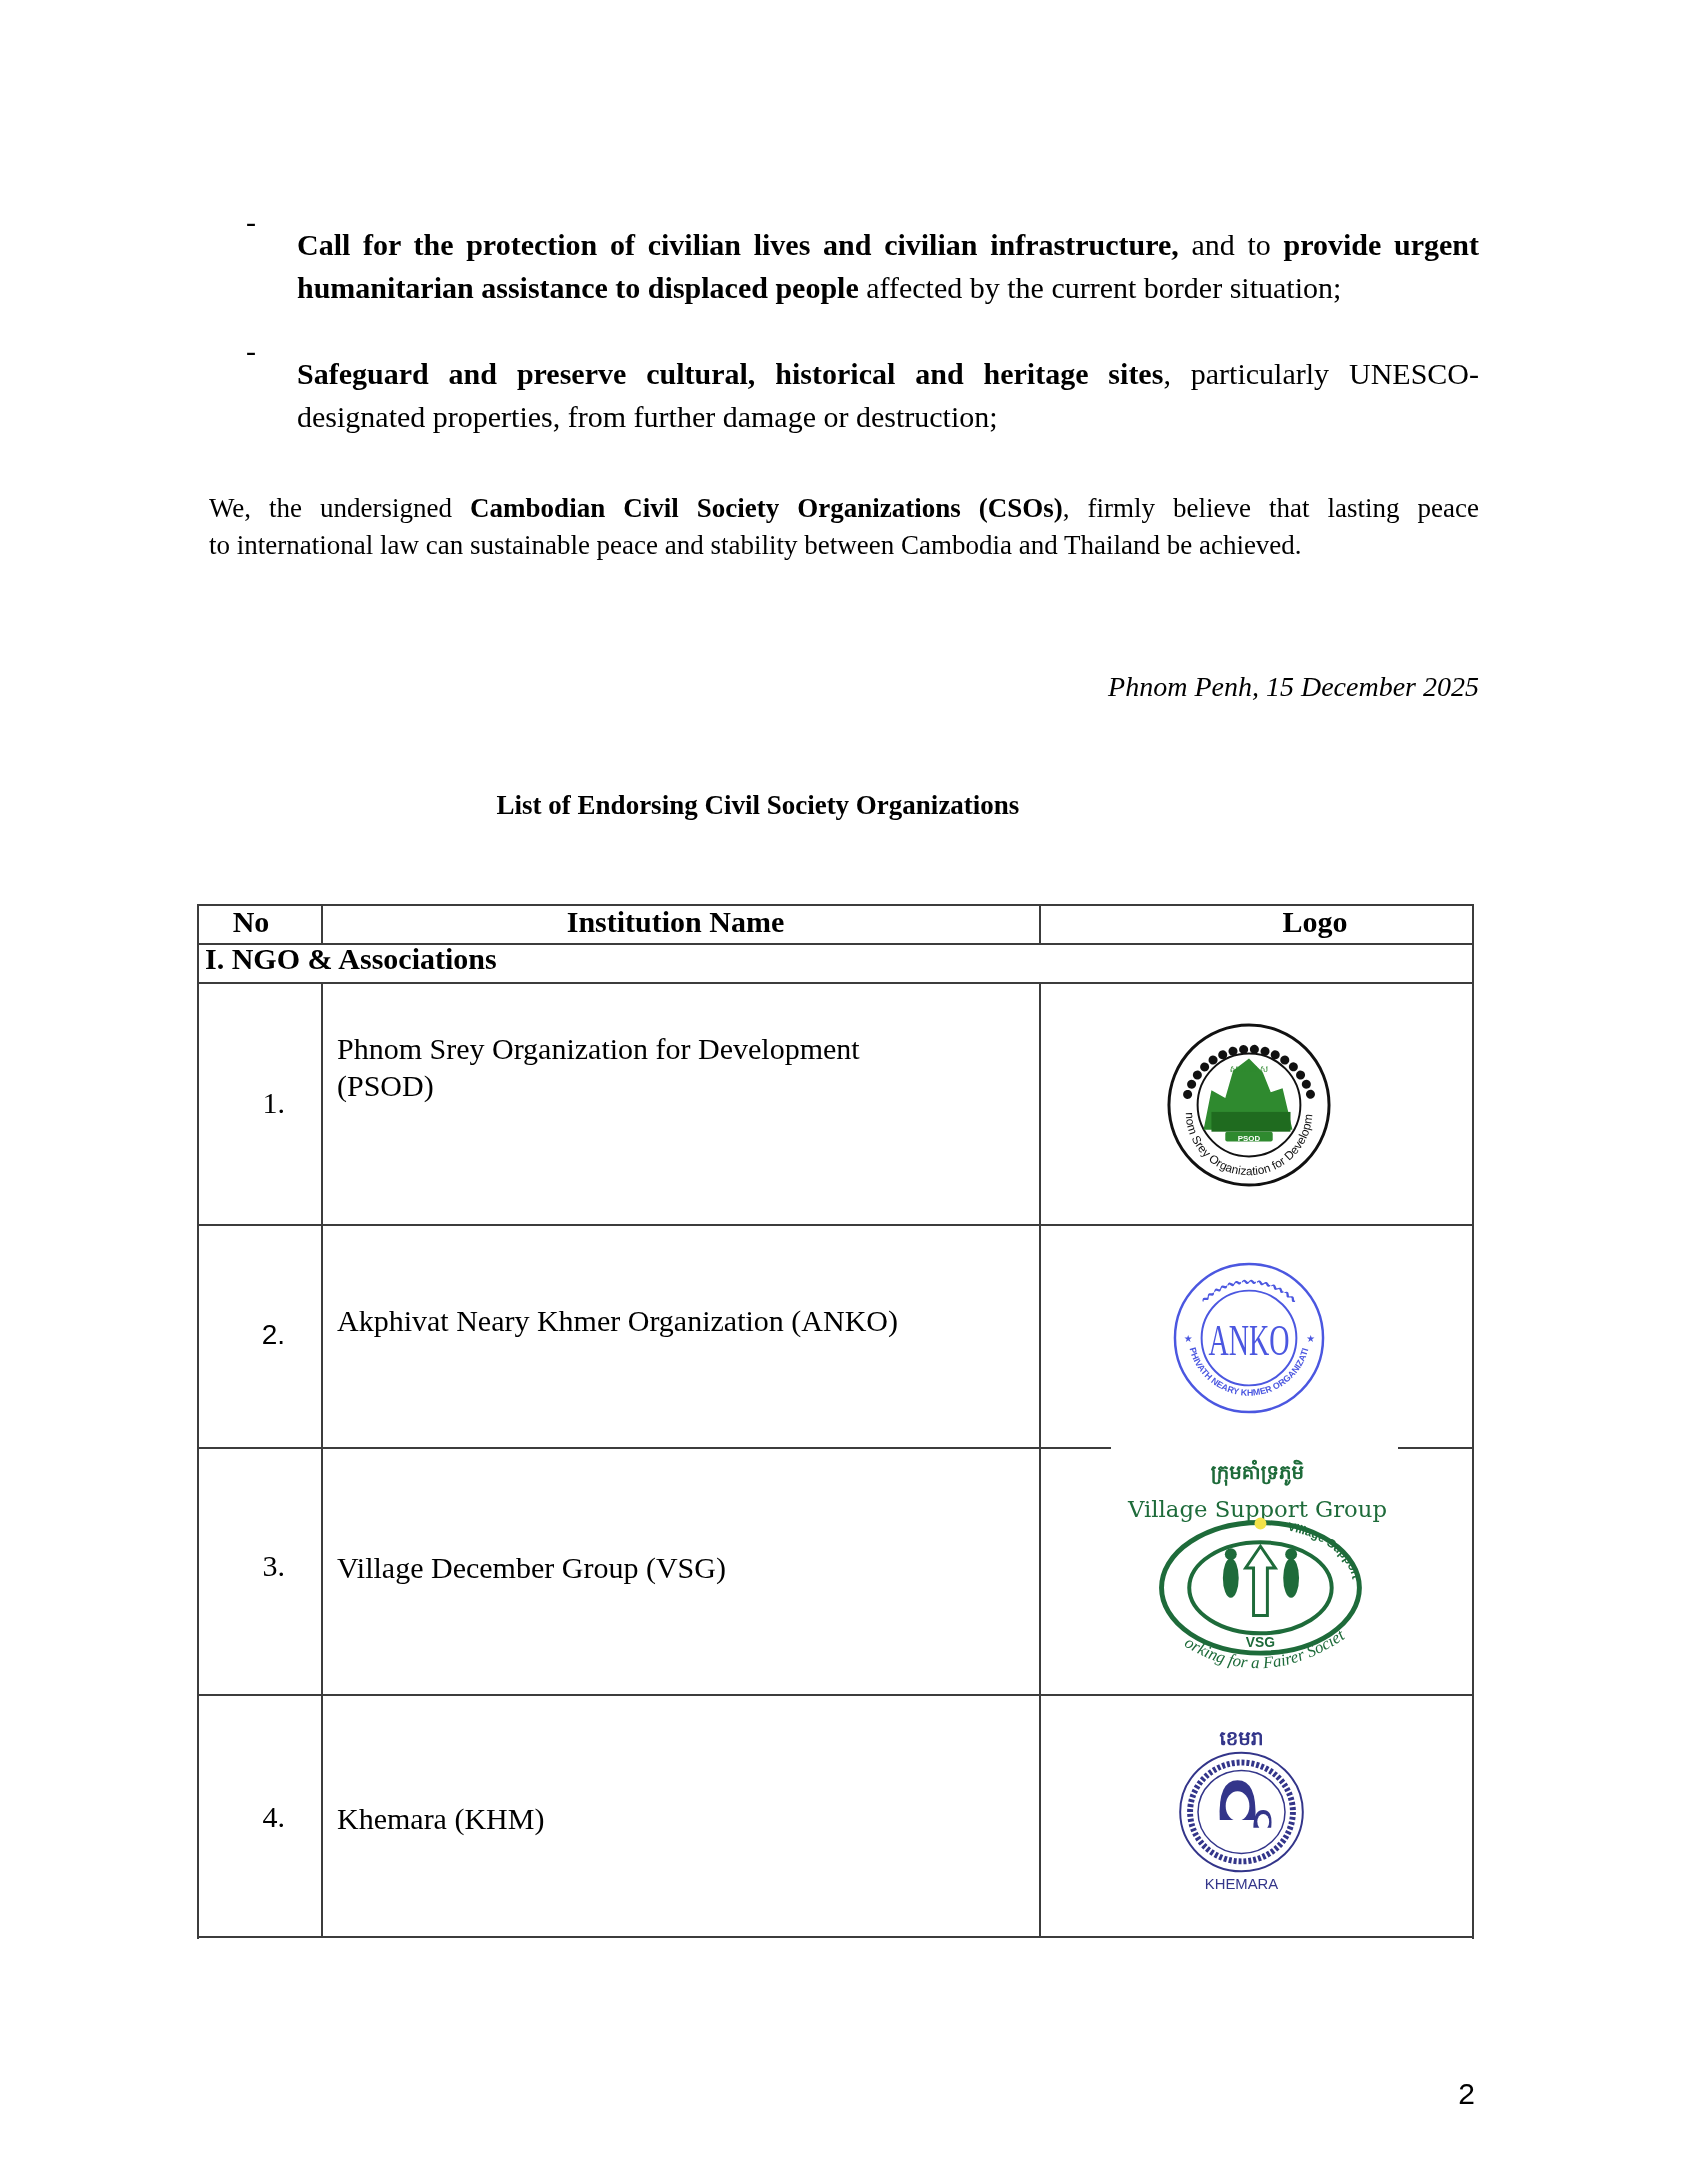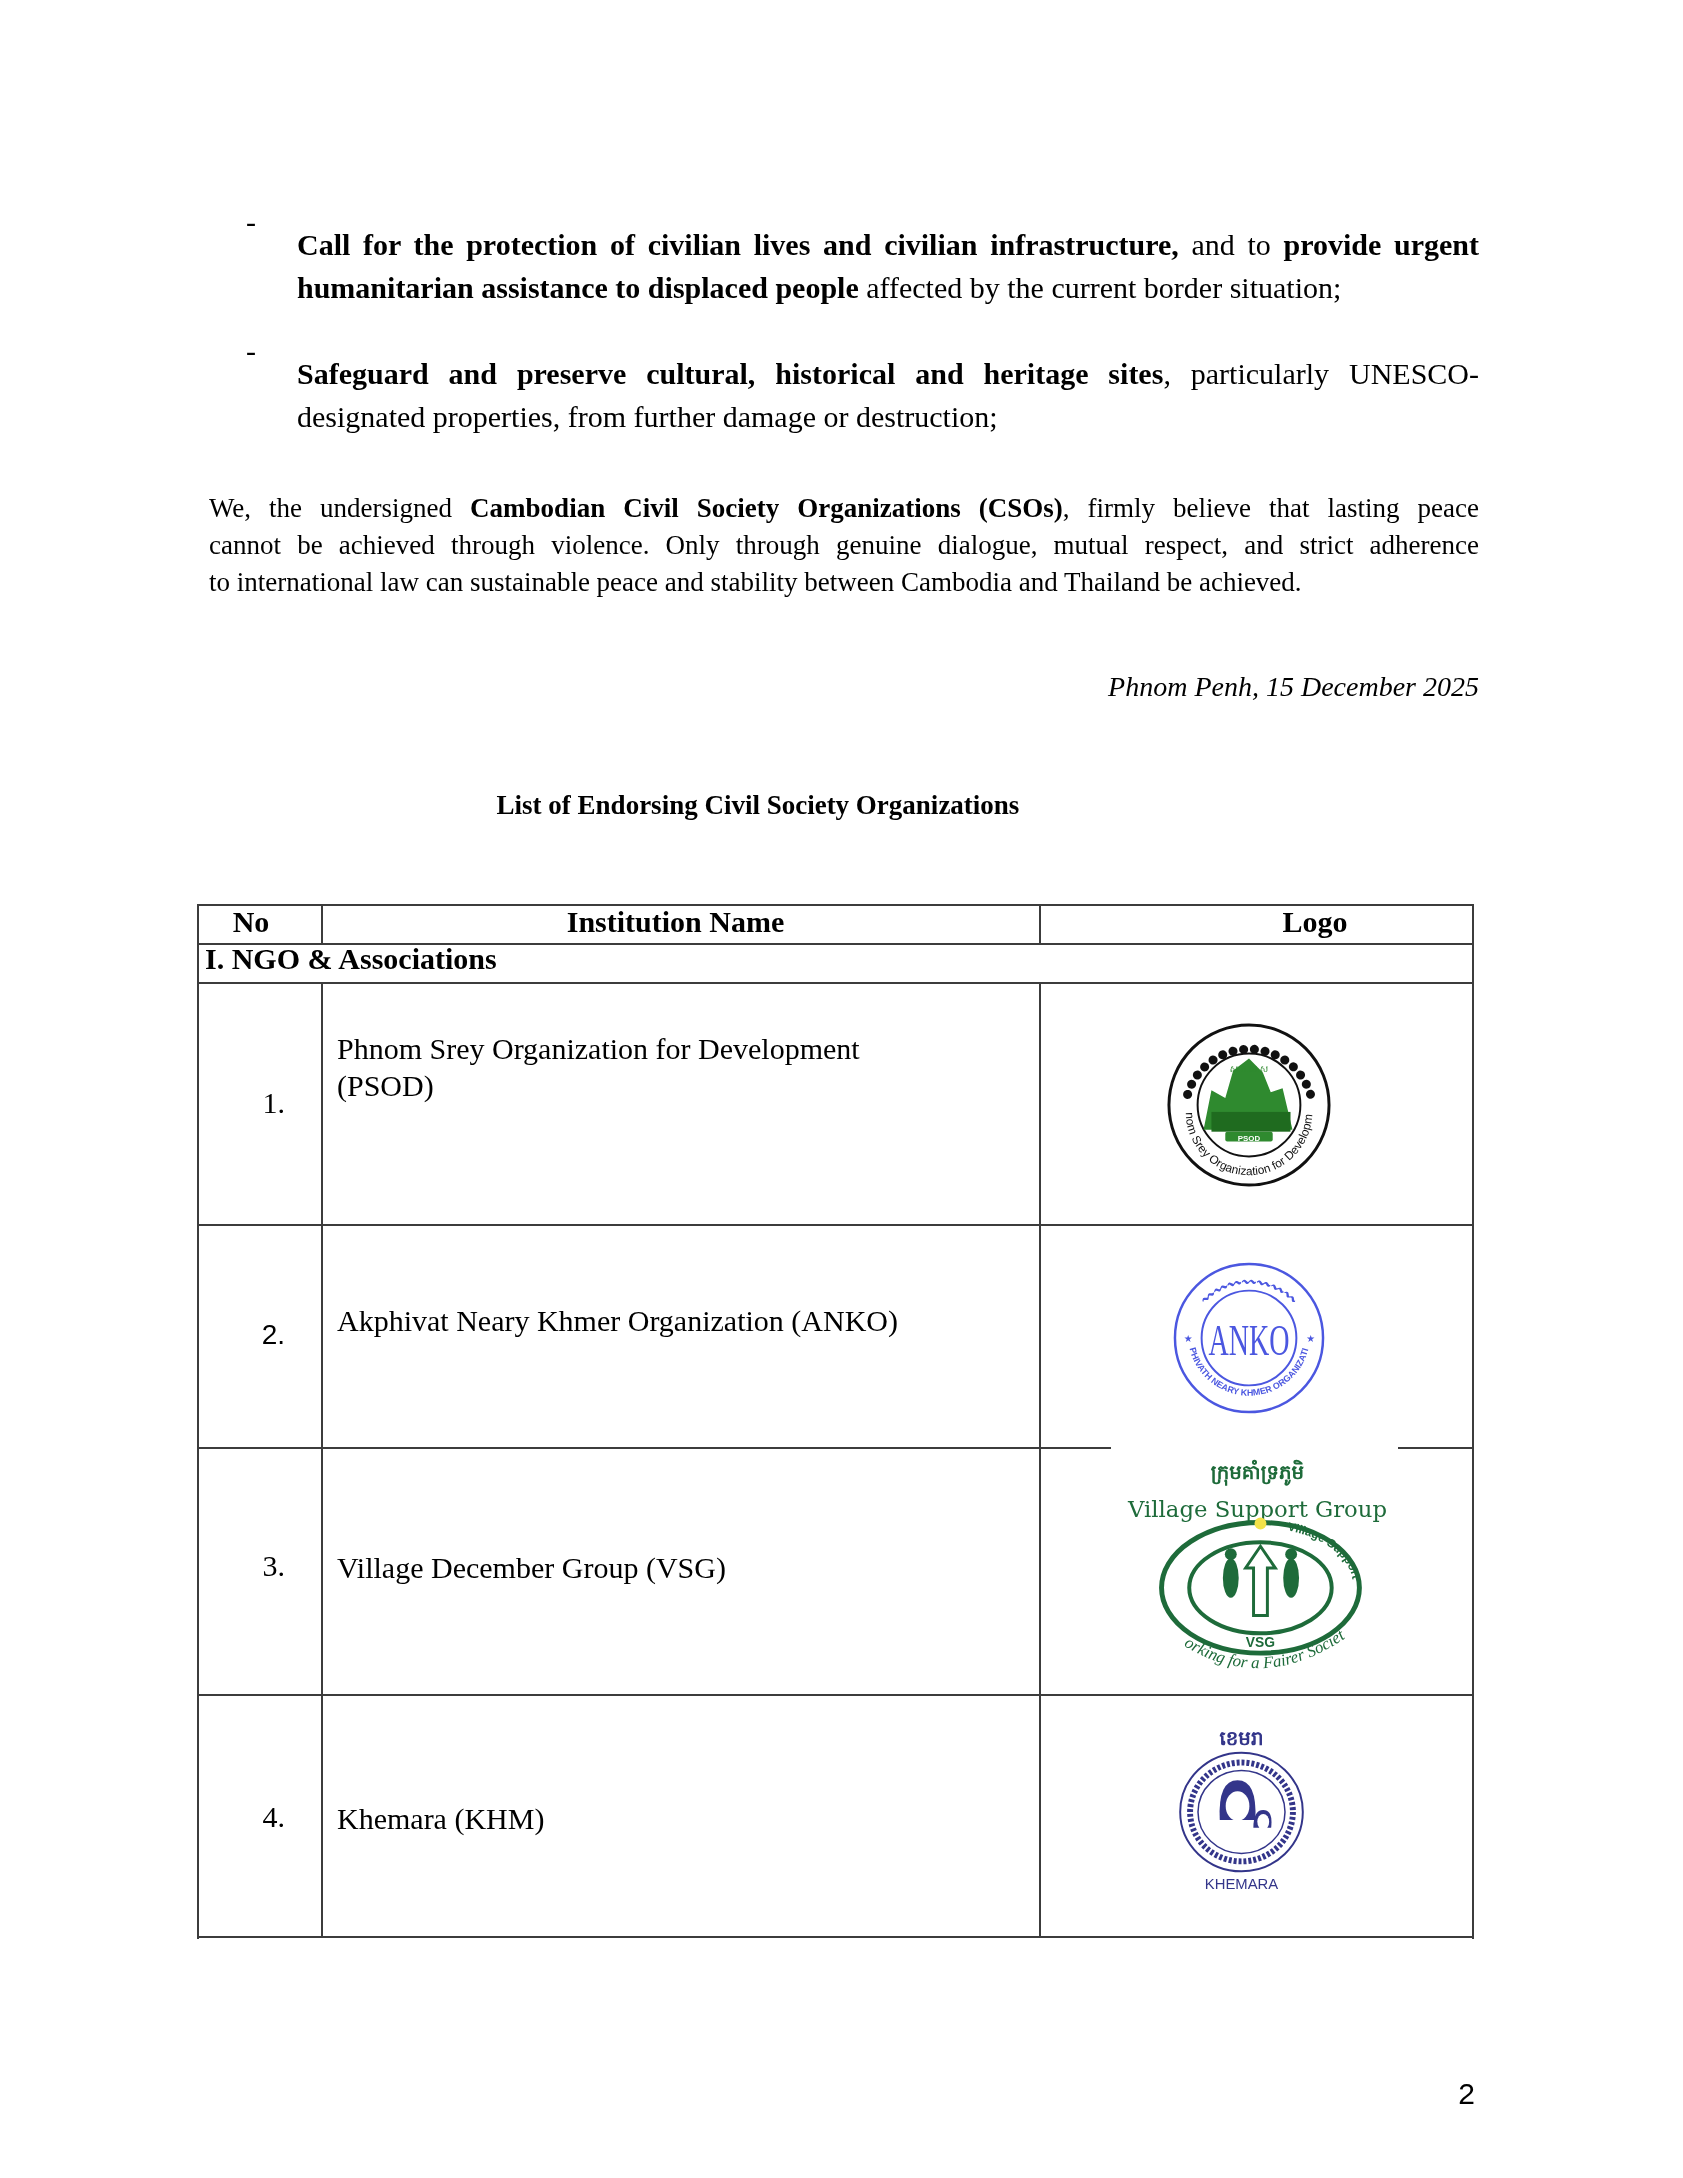--- a/index.html
+++ b/index.html
@@ -45,21 +45,20 @@
 <div class="bullet-text" id="bullet1">
   <b>Call for the protection of civilian lives and civilian infrastructure,</b><span> and to </span><b>provide urgent humanitarian assistance to displaced people</b><span> affected by the current border situation;</span>
 </div>
 <div class="bullet-dash" id="bullet2-dash">-</div>
 <div class="bullet-text" id="bullet2">
   <b>Safeguard and preserve cultural, historical and heritage sites</b><span>, particularly UNESCO-designated properties, from further damage or destruction;</span>
 </div>
 
 <div class="abs" id="para">
   <span class="line"><span>We, the undersigned </span><b>Cambodian Civil Society Organizations (CSOs)</b><span>, firmly believe that lasting peace</span></span>
-  <span class="line">cannot be achieved through violence. Only through genuine dialogue, mutual respect, and strict adherence</span>
   <span class="line last">to international law can sustainable peace and stability between Cambodia and Thailand be achieved.</span>
 </div>
 
 <div class="abs" id="date">Phnom Penh, 15 December 2025</div>
 <div class="abs" id="list-title">List of Endorsing Civil Society Organizations</div>
 
 <div>
   <div class="tbl-line-h" style="left:197px; top:904px; width:1277px;"></div>
   <div class="tbl-line-h" style="left:197px; top:943px; width:1277px;"></div>
   <div class="tbl-line-h" style="left:197px; top:982px; width:1277px;"></div>

